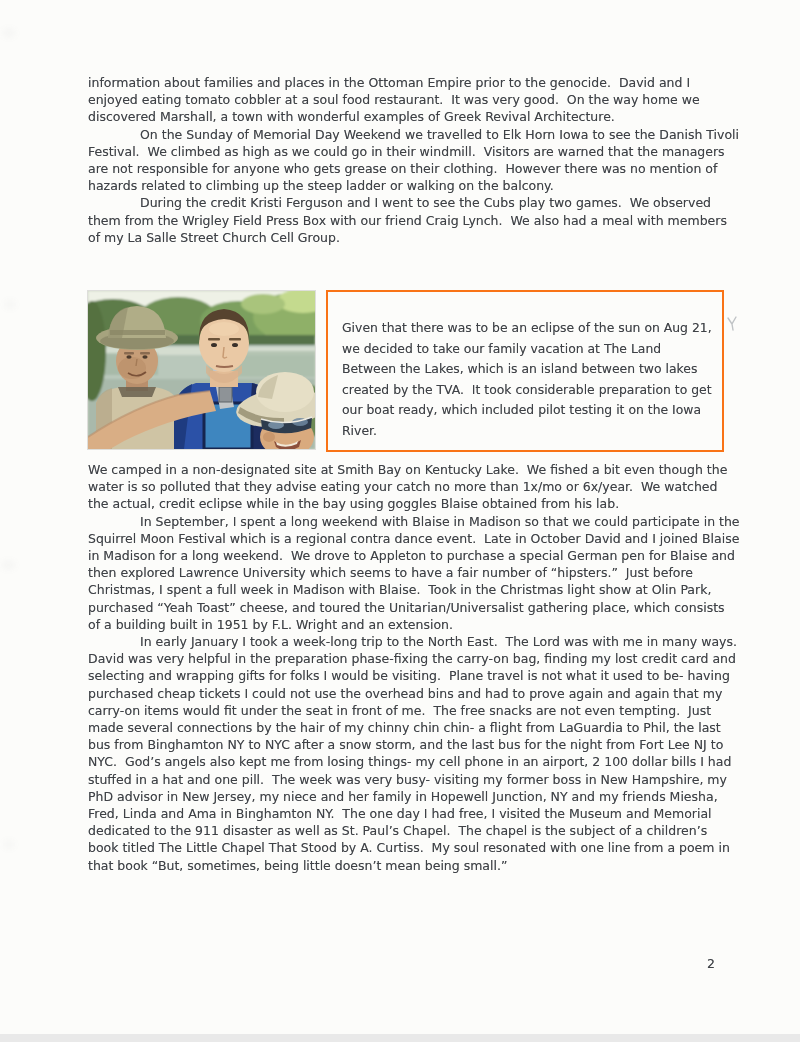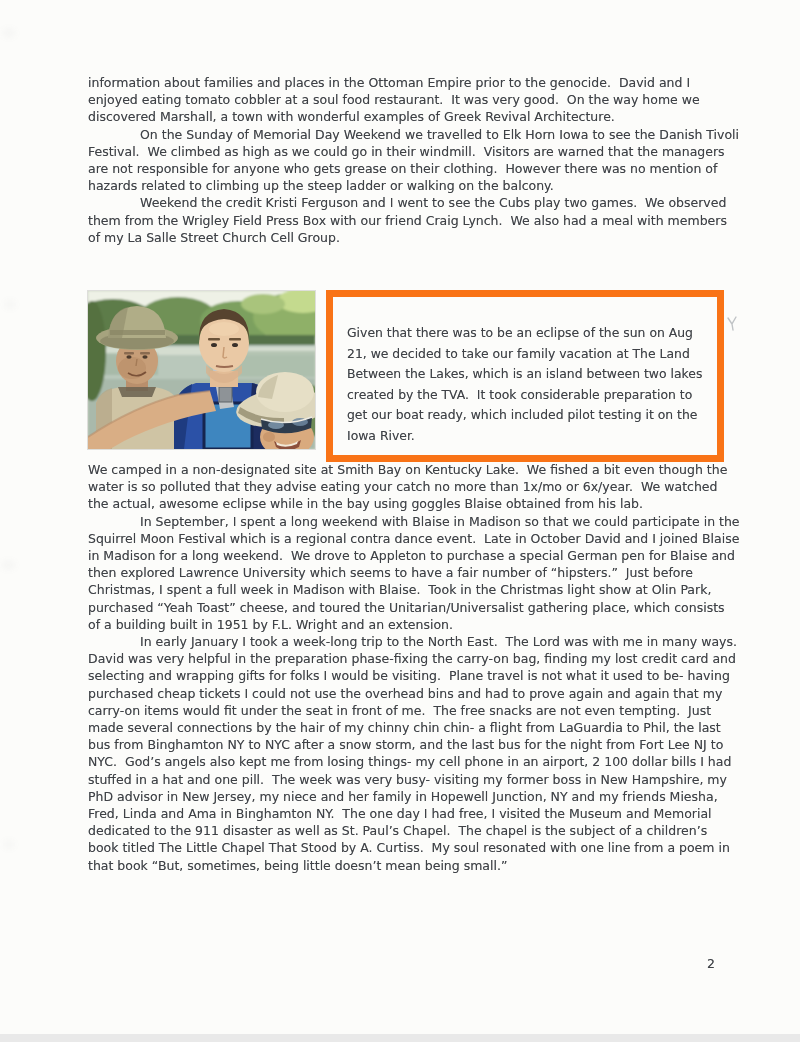--- a/index.html
+++ b/index.html
@@ -23,21 +23,21 @@
   .para.indent{text-indent:52px;}
   .u{text-underline-offset:2px;text-decoration-thickness:1px;}
   .photo{
     position:absolute;left:88px;top:291px;width:227px;height:158px;
     box-shadow:0 0 0 1px rgba(120,120,108,.22);
     background:#ccd6c4;
   }
   .callout{
     position:absolute;left:326px;top:290px;width:398px;min-height:156px;
     box-sizing:border-box;
-    border:7px solid #f97316;
+    border:2px solid #f97316;
     background:#fcfcfa;
     padding:26px 8px 8px 14px;
   }
   .callout-text{
     margin:0;font-size:12.4px;line-height:20.6px;white-space:pre-wrap;
     text-shadow:0 0 0.5px rgba(63,66,71,.45);
   }
   .page-number{
     position:absolute;left:707px;top:956px;
     font-size:12.5px;line-height:16px;
@@ -51,21 +51,21 @@
   .s4{left:3px;top:840px;width:12px;height:9px;}
 </style>
 </head>
 <body>
 
 <div class="page">
 
   <div class="flow" style="top:74px">
     <p class="para"><span>information about families and places in the Ottoman Empire prior to the genocide.  David and I enjoyed eating tomato cobbler at a soul food restaurant.  It was very good.  On the way home we discovered Marshall, a town with wonderful examples of Greek Revival Architecture.</span></p>
     <p class="para indent"><span>On the Sunday of </span><span class="u">Memorial Day Weekend</span><span> we travelled to Elk Horn Iowa to see the Danish Tivoli Festival.  We climbed as high as we could go in their windmill.  Visitors are warned that the managers are not responsible for anyone who gets grease on their clothing.  However there was no mention of hazards related to climbing up the steep ladder or walking on the balcony.</span></p>
-    <p class="para indent"><span>Weekend the </span><span class="u">credit</span><span> Kristi Ferguson and I went to see the Cubs play two games.  We observed them from the Wrigley Field Press Box with our friend Craig Lynch.  We also had a meal with members of my La Salle Street Church Cell Group.</span></p>
+    <p class="para indent"><span>During the </span><span class="u">credit</span><span> Kristi Ferguson and I went to see the Cubs play two games.  We observed them from the Wrigley Field Press Box with our friend Craig Lynch.  We also had a meal with members of my La Salle Street Church Cell Group.</span></p>
   </div>
 
   <svg class="photo" viewBox="0 0 227 158" xmlns="http://www.w3.org/2000/svg">
     <defs>
       <filter id="soft">
           <feGaussianBlur stdDeviation="1.1"></feGaussianBlur>
         </filter>
     </defs>
     <g filter="url(#soft)">
       <rect width="227" height="158" fill="#ccd6c4"></rect>
@@ -143,21 +143,21 @@
       <path d="M186,150 Q198,159 213,149 L211,156 Q198,163 188,156 Z" fill="#8c503c"></path>
       <path d="M188,151 Q198,157 210,150 L209,153 Q198,158 189,154 Z" fill="#f2e9d8"></path>
     </g>
   </svg>
 
   <div class="callout">
     <p class="callout-text"><span>Given that there was to be an eclipse of the sun on </span><span class="u">Aug 21,</span><span> we decided to take our family vacation at The Land Between the Lakes, which is an island between two lakes created by the TVA.  It took considerable preparation to get our boat ready, which included pilot testing it on the Iowa River.</span></p>
   </div>
 
   <div class="flow" style="top:461px">
-    <p class="para"><span>We camped in a non-designated site at Smith Bay on Kentucky Lake.  We fished a bit even though the water is so polluted that they advise eating your catch no more than 1x/mo or 6x/year.  We watched the actual, awesome eclipse while in the bay using goggles Blaise obtained from his lab.</span></p>
+    <p class="para"><span>We camped in a non-designated site at Smith Bay on Kentucky Lake.  We fished a bit even though the water is so polluted that they advise eating your catch no more than 1x/mo or 6x/year.  We watched the actual, credit eclipse while in the bay using goggles Blaise obtained from his lab.</span></p>
     <p class="para indent"><span>In </span><span class="u">September</span><span>, I spent a long weekend with Blaise in Madison so that we could participate in the Squirrel Moon Festival which is a regional contra dance event.  </span><span class="u">Late in October</span><span> David and I joined Blaise in Madison for a long weekend.  We drove to Appleton to purchase a special German pen for Blaise and then explored Lawrence University which seems to have a fair number of “hipsters.”  </span><span class="u">Just before Christmas</span><span>, I spent a full week in Madison with Blaise.  Took in the Christmas light show at Olin Park, purchased “Yeah Toast” cheese, and toured the Unitarian/Universalist gathering place, which consists of a building built in 1951 by F.L. Wright and an extension.</span></p>
     <p class="para indent"><span class="u">In early January</span><span> I took a week-long trip to the North East.  The Lord was with me in many ways.  David was very helpful in the preparation phase-fixing the carry-on bag, finding my lost credit card and selecting and wrapping gifts for folks I would be visiting.  Plane travel is not what it used to be- having purchased cheap tickets I could not use the overhead bins and had to prove again and again that my carry-on items would fit under the seat in front of me.  The free snacks are not even tempting.  Just made several connections by the hair of my chinny chin chin- a flight from LaGuardia to Phil, the last bus from Binghamton NY to NYC after a snow storm, and the last bus for the night from Fort Lee NJ to NYC.  God’s angels also kept me from losing things- my cell phone in an airport, 2 100 dollar bills I had stuffed in a hat and one pill.  The week was very busy- visiting my former boss in New Hampshire, my PhD advisor in New Jersey, my niece and her family in Hopewell Junction, NY and my friends Miesha, Fred, Linda and Ama in Binghamton NY.  The one day I had free, I visited the Museum and Memorial dedicated to the 911 disaster as well as St. Paul’s Chapel.  The chapel is the subject of a children’s book titled </span><span class="u">The Little Chapel That Stood</span><span> by A. Curtiss.  My soul resonated with one line from a poem in that book “But, sometimes, being little doesn’t mean being small.”</span></p>
   </div>
 
   <div class="page-number">2</div>
 
   <svg class="artifact" width="12" height="16" viewBox="0 0 12 16" xmlns="http://www.w3.org/2000/svg">
     <path d="M2,2 L6,8 M10,1 L6,8 L7,14" stroke="#8f959b" stroke-width="1.4" fill="none" stroke-linecap="round"></path>
   </svg>
   <div class="smudge s1"></div>

